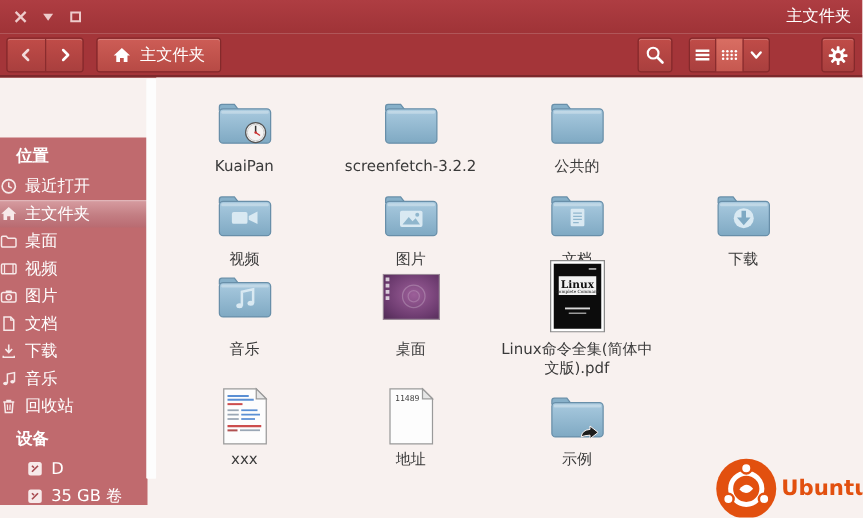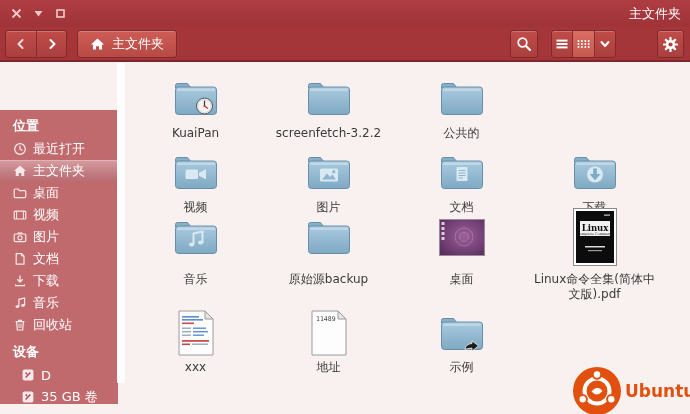--- a/index.html
+++ b/index.html
@@ -45,21 +45,21 @@
   .view-seg.active{ background:linear-gradient(#d96e63,#c65850); }
   .gear-btn{ left:657px; width:27px; }
   
   .sidebar{
     position:absolute; top:62px; left:0; width:118px; bottom:10px;
     background:#c06a6e; color:#fff; overflow:hidden;margin-top:48px;
   }
   .sb-header{ padding:8px 0 5px 13px; font-size:13px; line-height:15px; font-weight:bold; }
   .sb-item{
     height:22px; display:flex; align-items:center; gap:6px;
-    padding-left:13px; font-size:13px; white-space:nowrap; cursor:default;
+    font-size:13px; white-space:nowrap; cursor:default;
   }
   .sb-item.indent{ padding-left:21px; }
   .sb-item.selected{
     background:linear-gradient(#d79da1,#c37e83 55%,#b96b71);
     box-shadow:inset 0 1px rgba(255,255,255,.25);
   }
   .sb-ic{ width:14px; height:14px; display:inline-flex; flex:0 0 14px; }
   .v-scrollbar{
     position:absolute; left:117px; top:63px; width:8px; height:320px;
     background:#fdfdfd; border-radius:1px;
@@ -415,30 +415,20 @@
           <svg width="46" height="38" viewBox="0 0 46 38">
     <path d="M2.5 9 V6.5 Q2.5 4.5 4.5 4.5 H14.5 L18 9 Z" fill="#87b0c9" stroke="#688fa9"></path>
     <rect x="2.5" y="8" width="41" height="27.5" rx="3" fill="url(#fgrad)" stroke="#688fa9"></rect>
     <rect x="4" y="9.5" width="38" height="2.5" rx="1" fill="rgba(255,255,255,0.3)"></rect>
     <path d="M20.5 26.5 V15.5 L29.5 13.5 V24.5" stroke="#d9e9f2" stroke-width="2" fill="none"></path>
             <ellipse cx="18.6" cy="26.6" rx="2.6" ry="2" fill="#d9e9f2"></ellipse>
             <ellipse cx="27.6" cy="24.6" rx="2.6" ry="2" fill="#d9e9f2"></ellipse>
           </svg>
         </div>
         <div class="file-label">音乐</div>
-      </div>
-      <div class="file-cell">
-        <div class="icon-zone" style="height: 62px;">
-          <svg width="46" height="38" viewBox="0 0 46 38">
-    <path d="M2.5 9 V6.5 Q2.5 4.5 4.5 4.5 H14.5 L18 9 Z" fill="#87b0c9" stroke="#688fa9"></path>
-    <rect x="2.5" y="8" width="41" height="27.5" rx="3" fill="url(#fgrad)" stroke="#688fa9"></rect>
-    <rect x="4" y="9.5" width="38" height="2.5" rx="1" fill="rgba(255,255,255,0.3)"></rect>
-    </svg>
-        </div>
-        <div class="file-label">原始源backup</div>
       </div>
       <div class="file-cell">
         <div class="icon-zone" style="height: 62px;">
           <svg width="46" height="37" viewBox="0 0 46 37">
       <rect x="0.5" y="0.5" width="45" height="36" fill="url(#dgrad)" stroke="#9b8a98"></rect>
       <circle cx="25" cy="18" r="9" fill="none" stroke="rgba(255,255,255,0.22)"></circle>
       <circle cx="25" cy="18" r="4.5" fill="none" stroke="rgba(255,255,255,0.18)"></circle>
       <g fill="rgba(255,255,255,0.75)">
               <rect x="2.5" y="3" width="3" height="3"></rect>
               <rect x="2.5" y="8" width="3" height="3"></rect>

